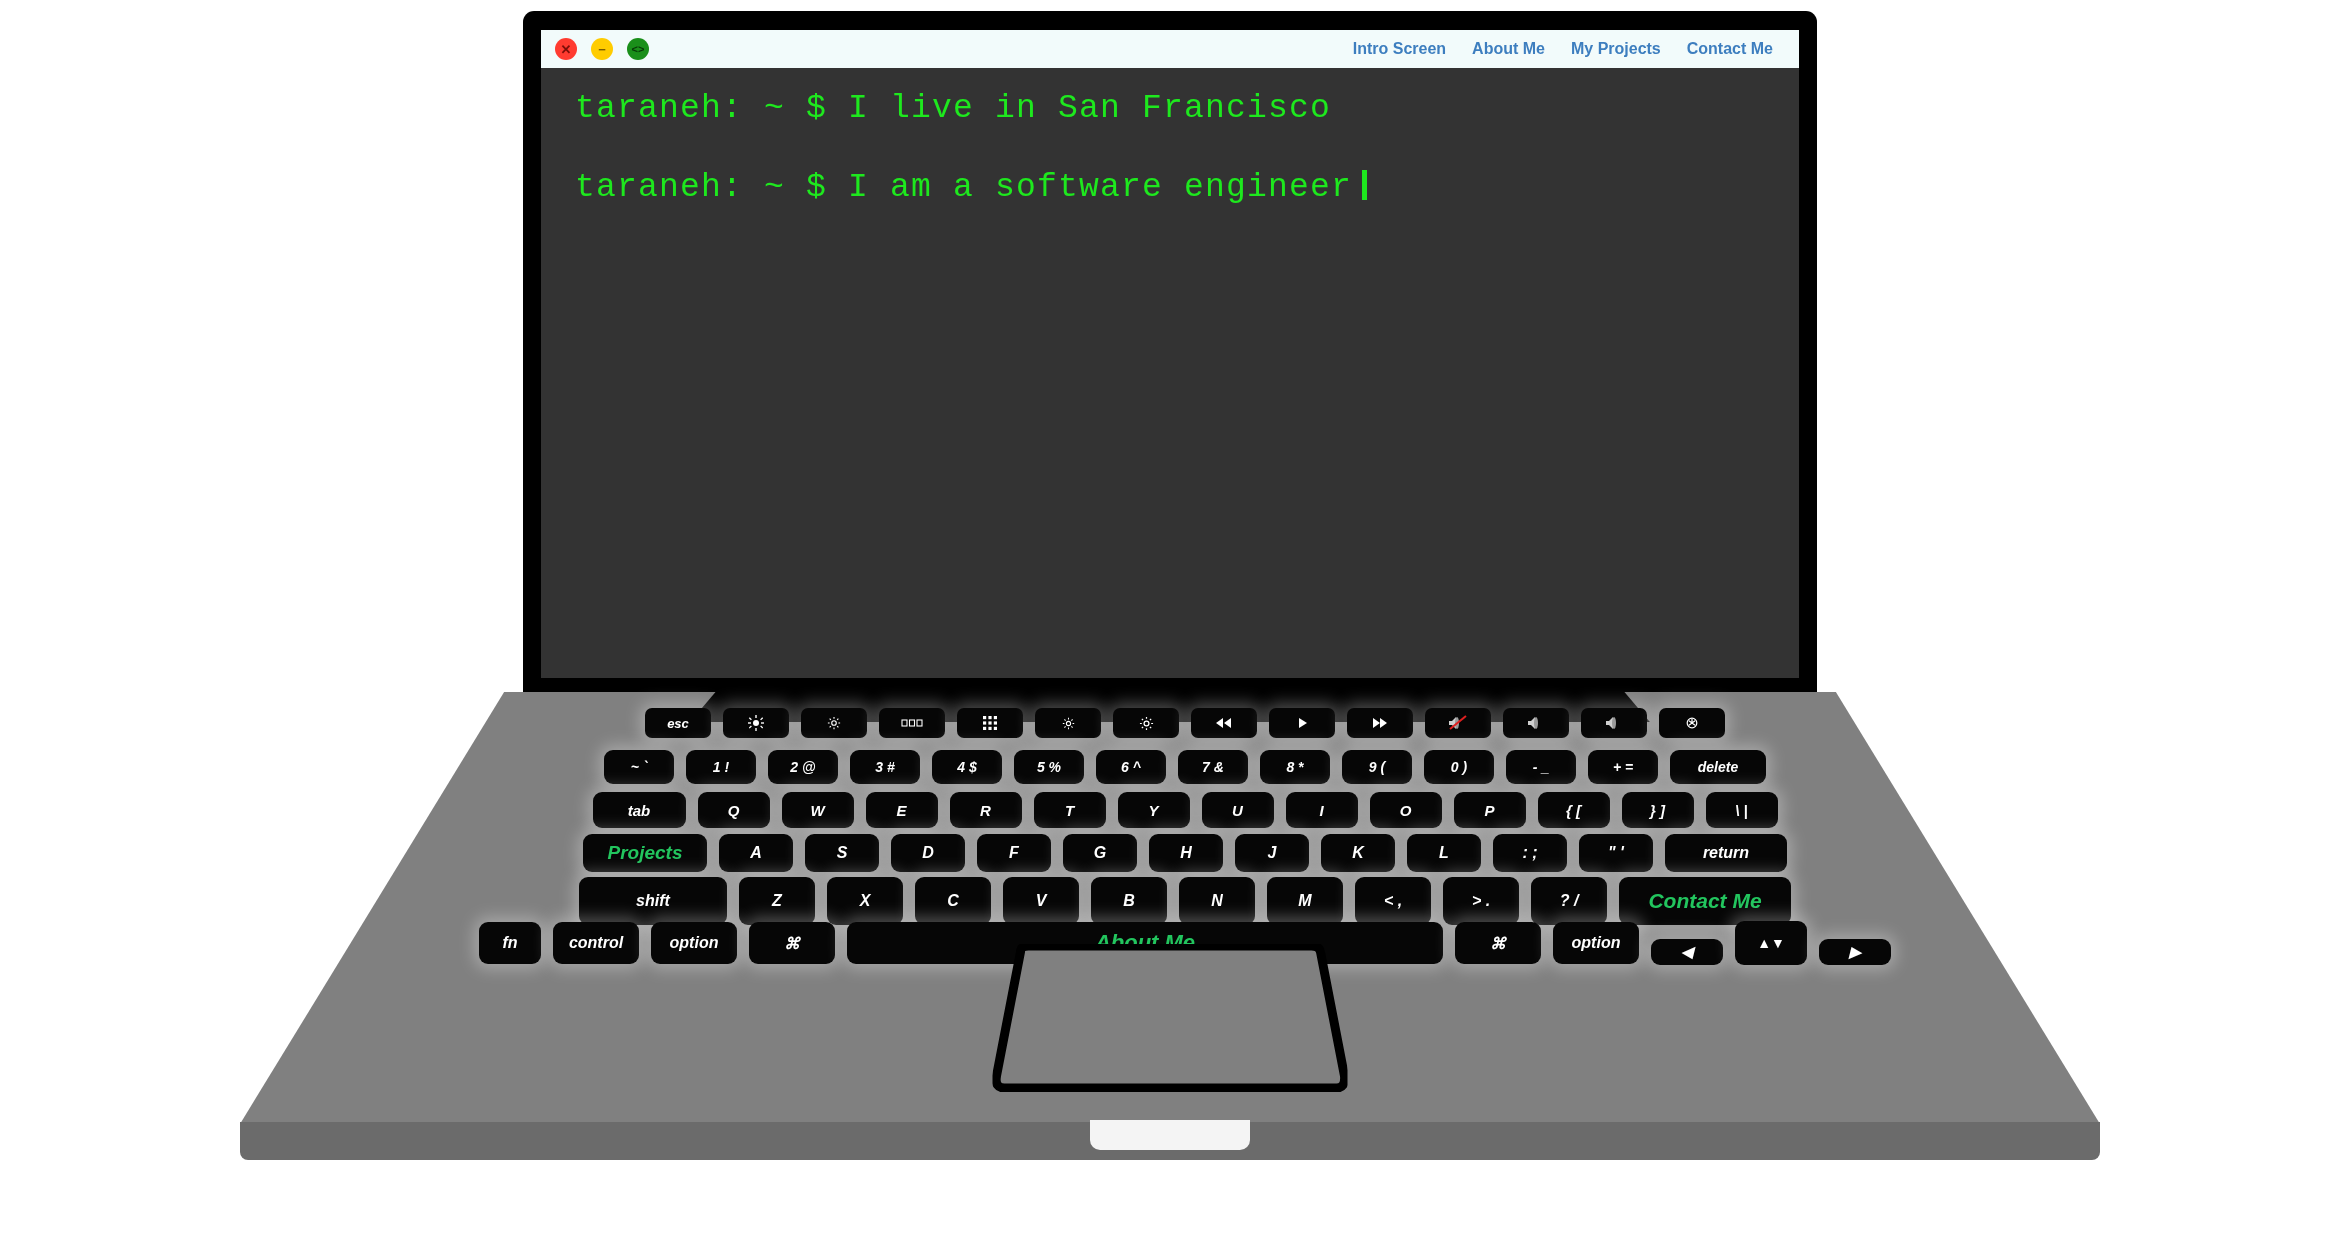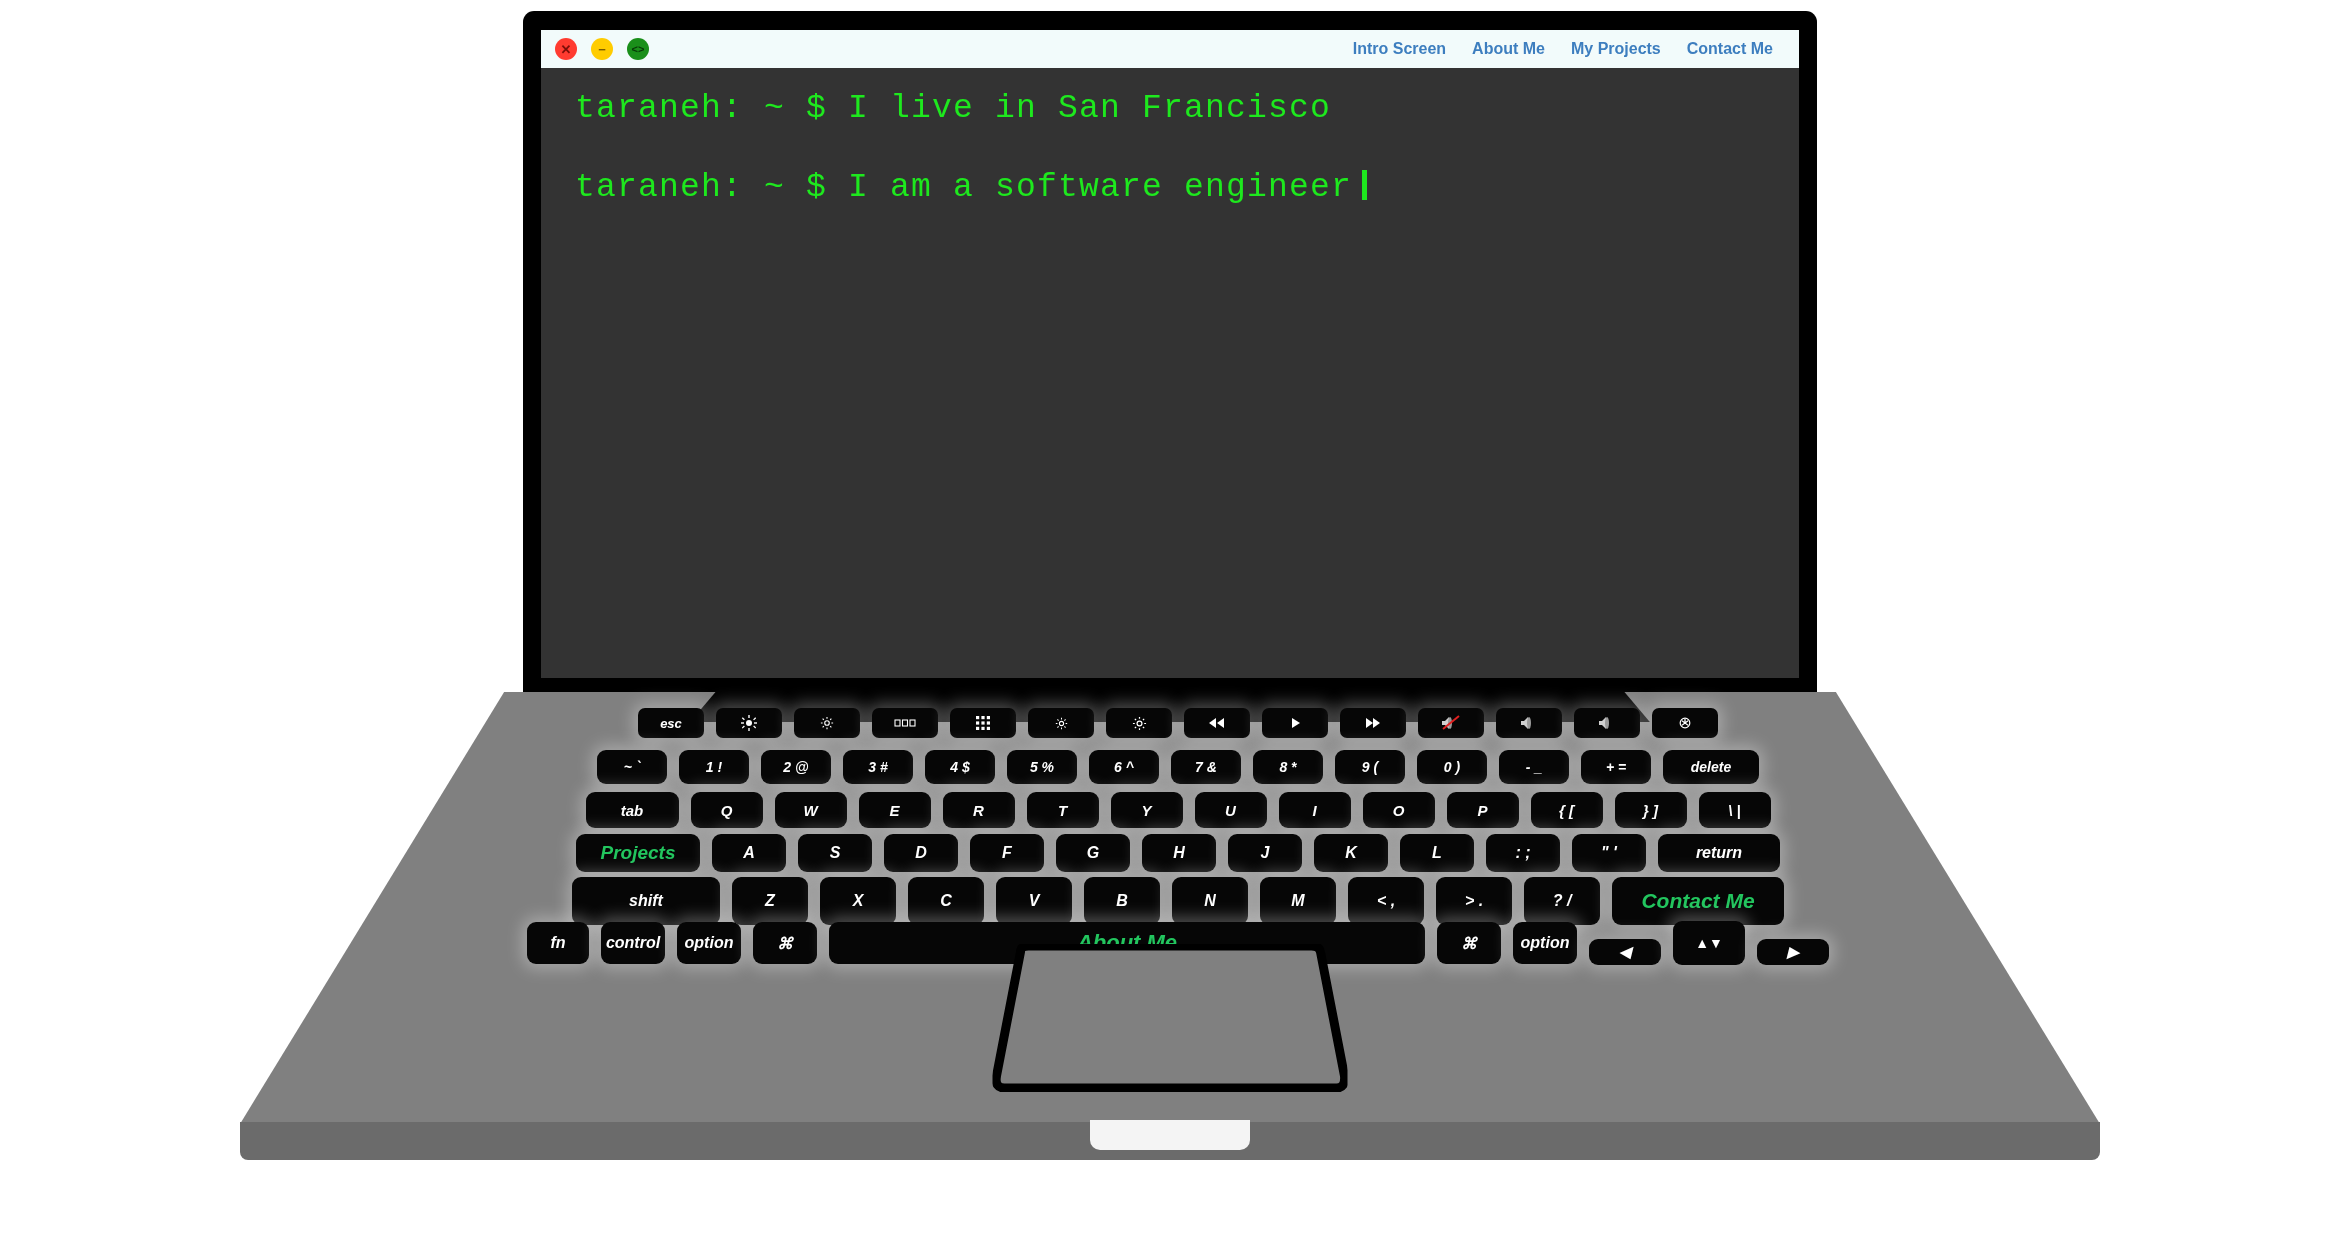--- a/index.html
+++ b/index.html
@@ -69,21 +69,21 @@
   .base-front{
     position:absolute;left:0;top:430px;width:100%;height:38px;
     background:#6b6b6b;border-radius:0 0 8px 8px;
   }
   .base-notch{
     position:absolute;left:50%;top:428px;transform:translateX(-50%);
     width:160px;height:30px;background:#f4f4f4;border-radius:0 0 10px 10px;
   }
 
   
-  .keyboard{position:absolute;left:8px;top:0;width:100%;height:330px;}
+  .keyboard{position:absolute;left:15px;top:0;width:100%;height:330px;}
   .krow{
     position:absolute;display:flex;justify-content:center;align-items:center;
     left:0;width:100%;
   }
   .key{
     background:#060606;color:#ffffff;border-radius:9px;
     display:flex;align-items:center;justify-content:center;
     font-family:"Liberation Sans",sans-serif;font-weight:bold;font-style:italic;
     box-shadow:0 0 16px 5px rgba(255,255,255,0.30);
     cursor:pointer;box-sizing:border-box;white-space:nowrap;
@@ -103,21 +103,21 @@
   .row-qwe .key.tab{width:93px;}
   .row-asd{top:142px;}
   .row-asd .key{height:38px;width:74px;font-size:16px;margin:0 6px;}
   .row-asd .key.caps{width:124px;font-size:19px;}
   .row-asd .key.ret{width:122px;}
   .row-zxc{top:185px;}
   .row-zxc .key{height:48px;width:76px;font-size:16px;margin:0 6px;}
   .row-zxc .key.shift{width:148px;}
   .row-zxc .key.contact{width:172px;font-size:21px;}
   .row-mod{top:229px;}
-  .row-mod .key{height:42px;width:64px;font-size:16px;margin:0 6px;}
+  .row-mod .key{height:42px;width:86px;font-size:16px;margin:0 6px;}
   .row-mod .key.fn{width:62px;}
   .row-mod .key.space{width:596px;font-size:22px;}
   .row-mod .key.arrow{width:72px;height:26px;align-self:flex-end;}
   .row-mod .key.updown{width:72px;height:44px;}
 
   .arrowgroup{display:flex;align-items:flex-end;}
   .trackpad-wrap{
     position:absolute;left:50%;top:252px;transform:translateX(-50%);
     width:355px;height:148px;
   }

